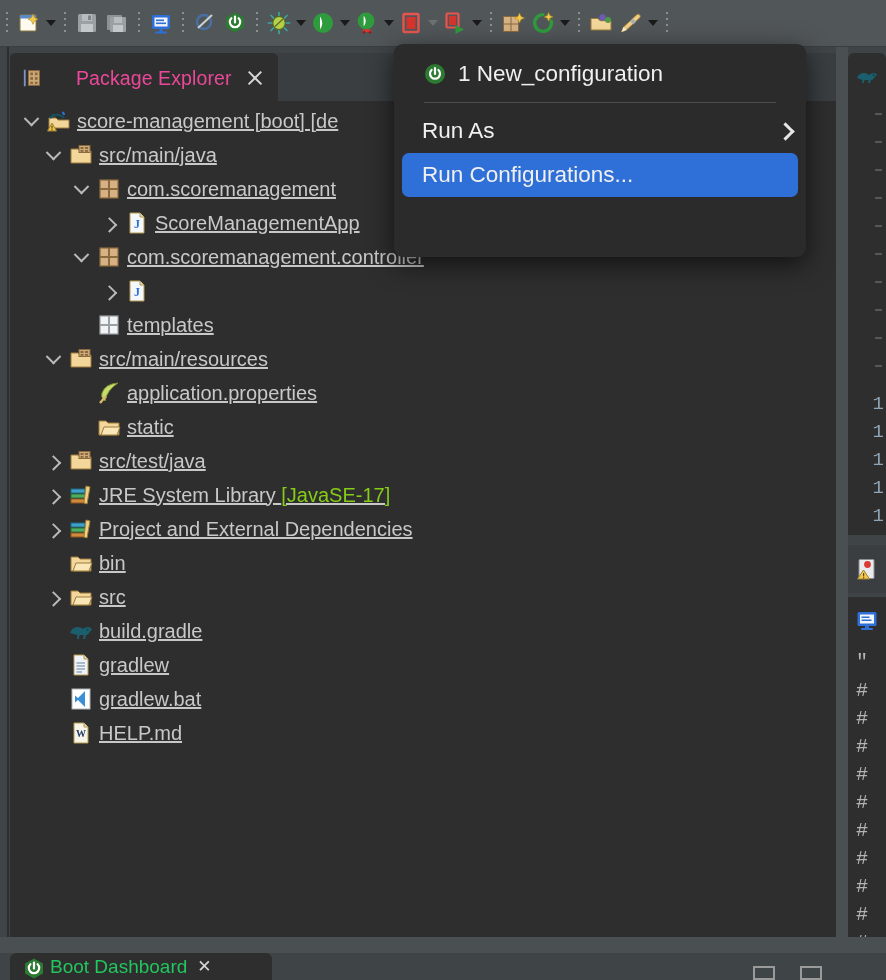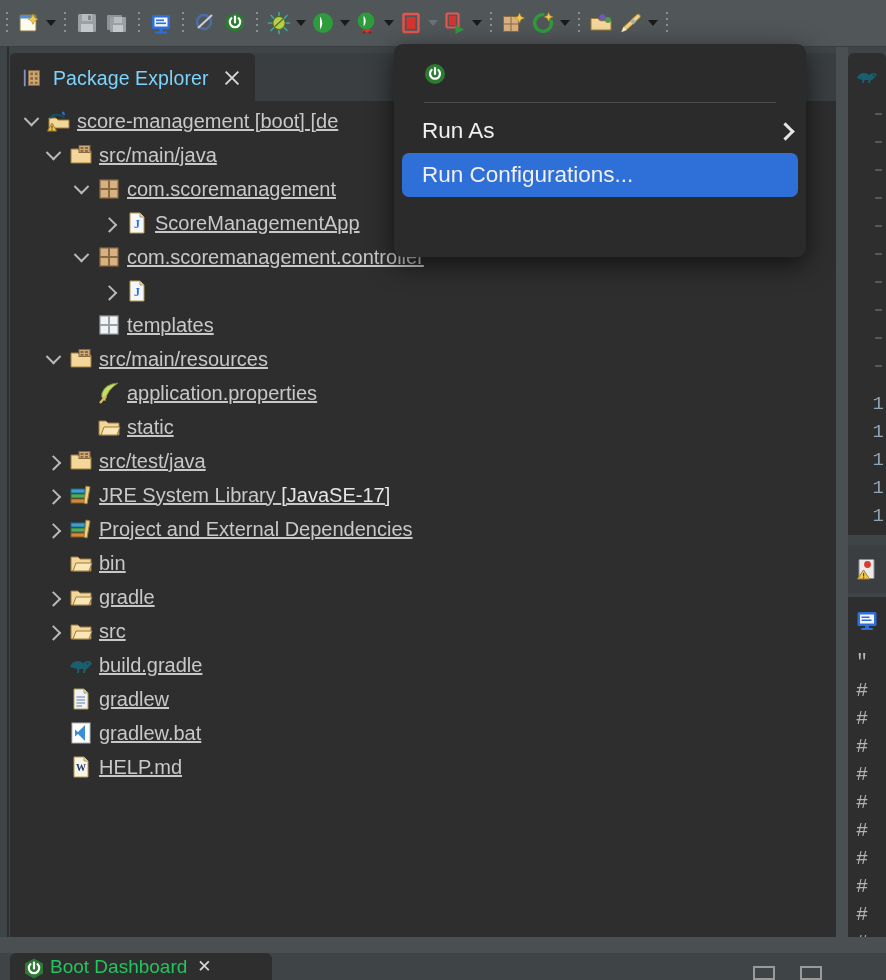--- a/index.html
+++ b/index.html
@@ -57,22 +57,23 @@
     background: #3a3e40;
   }
   .pe-tab {
     position: absolute; left: 10px; top: 53px; height: 48px;
     background: #2e2e2e; border-top: 2px solid #2e2e2e;
     display: flex; align-items: center; padding: 0 14px 0 12px;
     border-radius: 6px 6px 0 0;
   }
   .pe-tab-icon { width: 22px; height: 22px; margin-right: 9px; flex:0 0 auto;}
   .pe-tab-label {
-    color: #7dd3fc; font-size: 19.5px; letter-spacing: .1px;
+    color: #ec4899; font-size: 19.5px; letter-spacing: .1px;
     white-space: nowrap;
+    margin-left: 23px;
   }
   .pe-tab-close {
     margin-left: 14px; width: 18px; height: 18px; position: relative; flex:0 0 auto;
   }
   .pe-tab-close:before, .pe-tab-close:after {
     content:""; position:absolute; left:0; top:8px; width:18px; height:2.2px;
     background:#d6d6d6;
   }
   .pe-tab-close:before { transform: rotate(45deg); }
   .pe-tab-close:after  { transform: rotate(-45deg); }
@@ -91,21 +92,21 @@
   }
   .twisty i {
     display:block; width:11px; height:11px;
     border-right: 2.6px solid #b9b9b9; border-bottom: 2.6px solid #b9b9b9;
   }
   .twisty.open i { transform: rotate(45deg) translate(-2px,-2px); }
   .twisty.closed i { transform: rotate(-45deg) translate(-1px,1px); }
   .ricon { width: 26px; height: 24px; flex:0 0 auto; margin-right:5px;
            display:flex; align-items:center; justify-content:center;}
   .rlabel { color: #c8c8c8; font-size: 20px; text-decoration: underline; }
-  .rlabel .sub { color: #e5e5e5; }
+  .rlabel .sub { color: #84cc16; }
   .r-ind0 { padding-left: 6px; }
   .r-ind1 { padding-left: 28px; }
   .r-ind2 { padding-left: 56px; }
   .r-ind3 { padding-left: 84px; }
 
   
   .ed-tab {
     position: absolute; left: 848px; top: 53px; width: 38px; height: 48px;
     background: #2e2e2e; border-radius: 6px 6px 0 0;
     display:flex; align-items:center; justify-content:center;
@@ -622,32 +623,20 @@
       </div>
       <div class="row r-ind1">
         <span class="twisty none"></span>
         <span class="ricon">
           <svg viewBox="0 0 24 24" width="24" height="24">
             <path d="M2 20 V6 h7 l2 2 h11 v12Z" fill="#f3d79a" stroke="#9c7b3c"></path>
             <path d="M4 20 l3-8 h16 l-3 8Z" fill="#fae7b8" stroke="#9c7b3c"></path>
           </svg>
         </span>
         <span class="rlabel">bin</span>
-      </div>
-      <div class="row r-ind1">
-        <span class="twisty closed">
-          <i></i>
-        </span>
-        <span class="ricon">
-          <svg viewBox="0 0 24 24" width="24" height="24">
-            <path d="M2 20 V6 h7 l2 2 h11 v12Z" fill="#f3d79a" stroke="#9c7b3c"></path>
-            <path d="M4 20 l3-8 h16 l-3 8Z" fill="#fae7b8" stroke="#9c7b3c"></path>
-          </svg>
-        </span>
-        <span class="rlabel">gradle</span>
       </div>
       <div class="row r-ind1">
         <span class="twisty closed">
           <i></i>
         </span>
         <span class="ricon">
           <svg viewBox="0 0 24 24" width="24" height="24">
             <path d="M2 20 V6 h7 l2 2 h11 v12Z" fill="#f3d79a" stroke="#9c7b3c"></path>
             <path d="M4 20 l3-8 h16 l-3 8Z" fill="#fae7b8" stroke="#9c7b3c"></path>
           </svg>
@@ -787,20 +776,21 @@
 
   <div class="menu">
     <div class="menu-item first">
       <span class="mi-icon">
         <svg viewBox="0 0 24 24" width="24" height="24">
             <circle cx="12" cy="12" r="10" fill="#2d7a32"></circle>
             <path d="M12 6 v6" stroke="#fff" stroke-width="2.2" stroke-linecap="round"></path>
             <path d="M8.6 8 a5 5 0 1 0 6.8 0" fill="none" stroke="#fff" stroke-width="2.2" stroke-linecap="round"></path>
           </svg>
       </span>
+      <span>1 New_configuration</span>
     </div>
 
     <div class="menu-sep"></div>
 
     <div class="menu-item plain">
       <span>Run As</span>
       <span class="submenu-arrow"></span>
     </div>
 
     <div class="menu-item selected">

